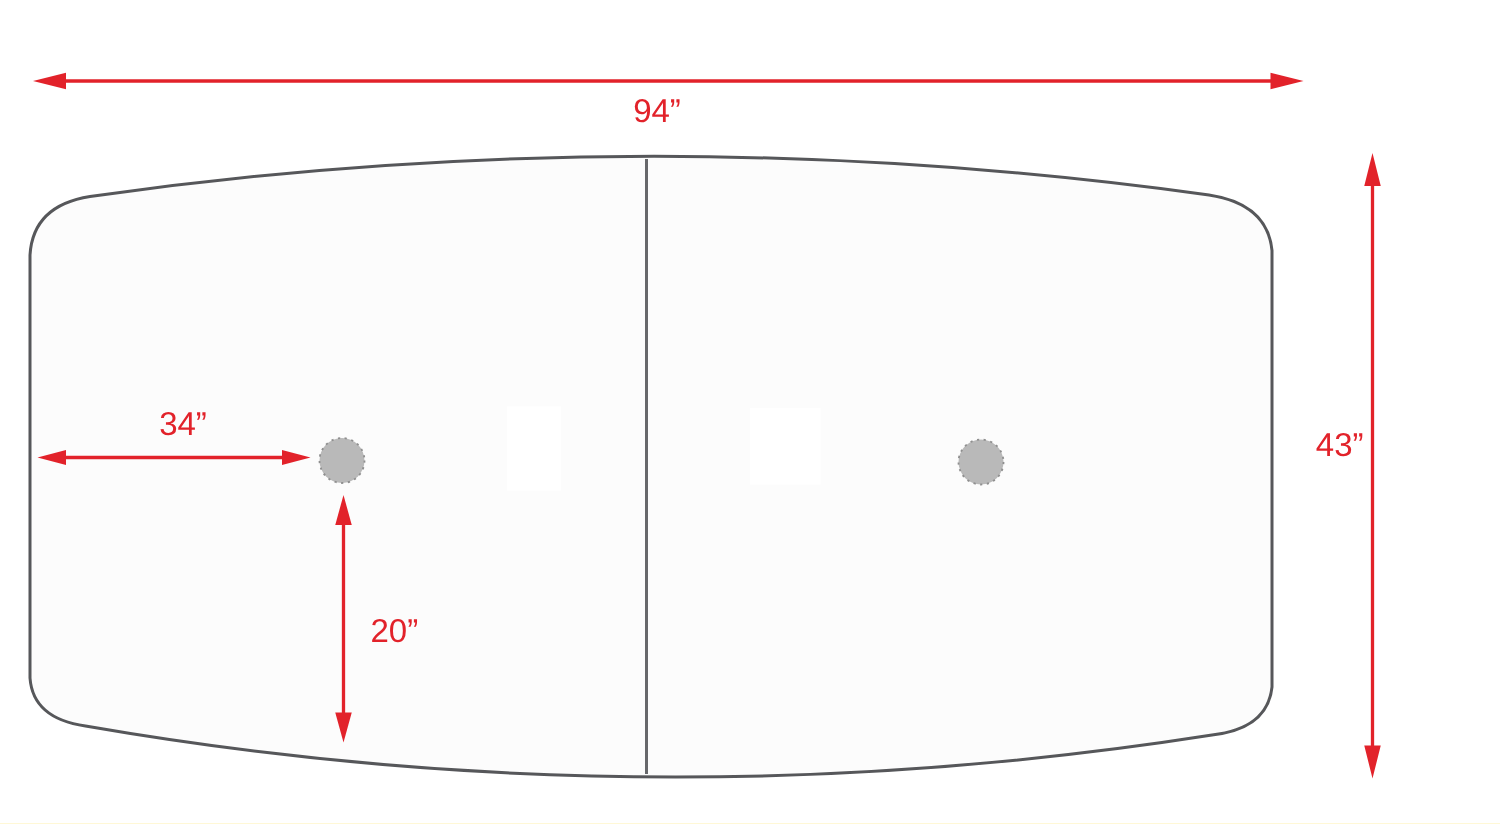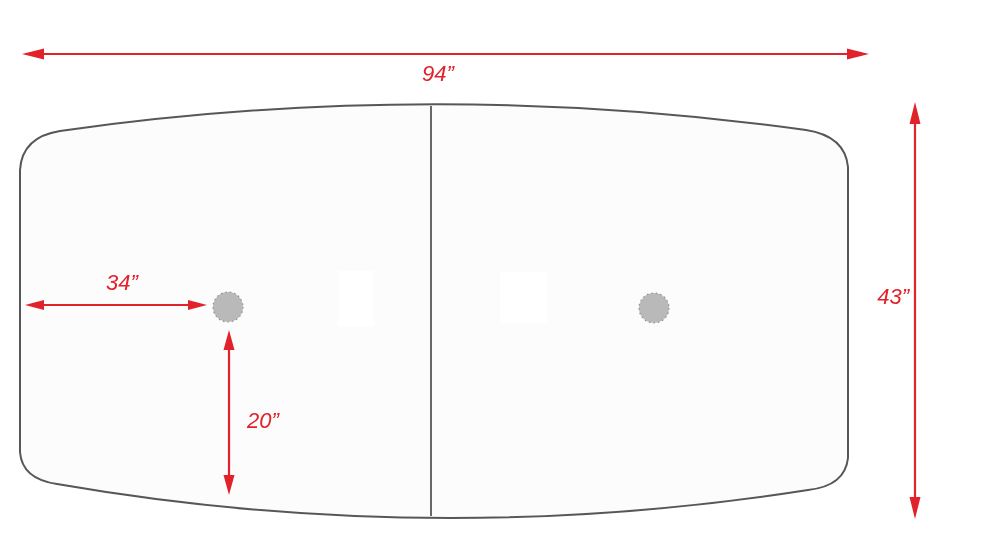--- a/index.html
+++ b/index.html
@@ -3,21 +3,20 @@
 <meta charset="utf-8">
 <style>
   html, body { margin: 0; padding: 0; background: #ffffff; }
   .stage {
     position: relative;
     width: 1000px;
     height: 549px;
     background: #fde047;
     font-family: "Liberation Sans", sans-serif;
     overflow: hidden;
-    font-style: italic;
   }
   svg { display: block; }
   .tabletop-outline {
     fill: #fcfcfc;
     stroke: #56575a;
     stroke-width: 2;
     stroke-linejoin: round;
   }
   .sheen { fill: #ffffff; }
   .seam { stroke: #67686b; stroke-width: 2; }

